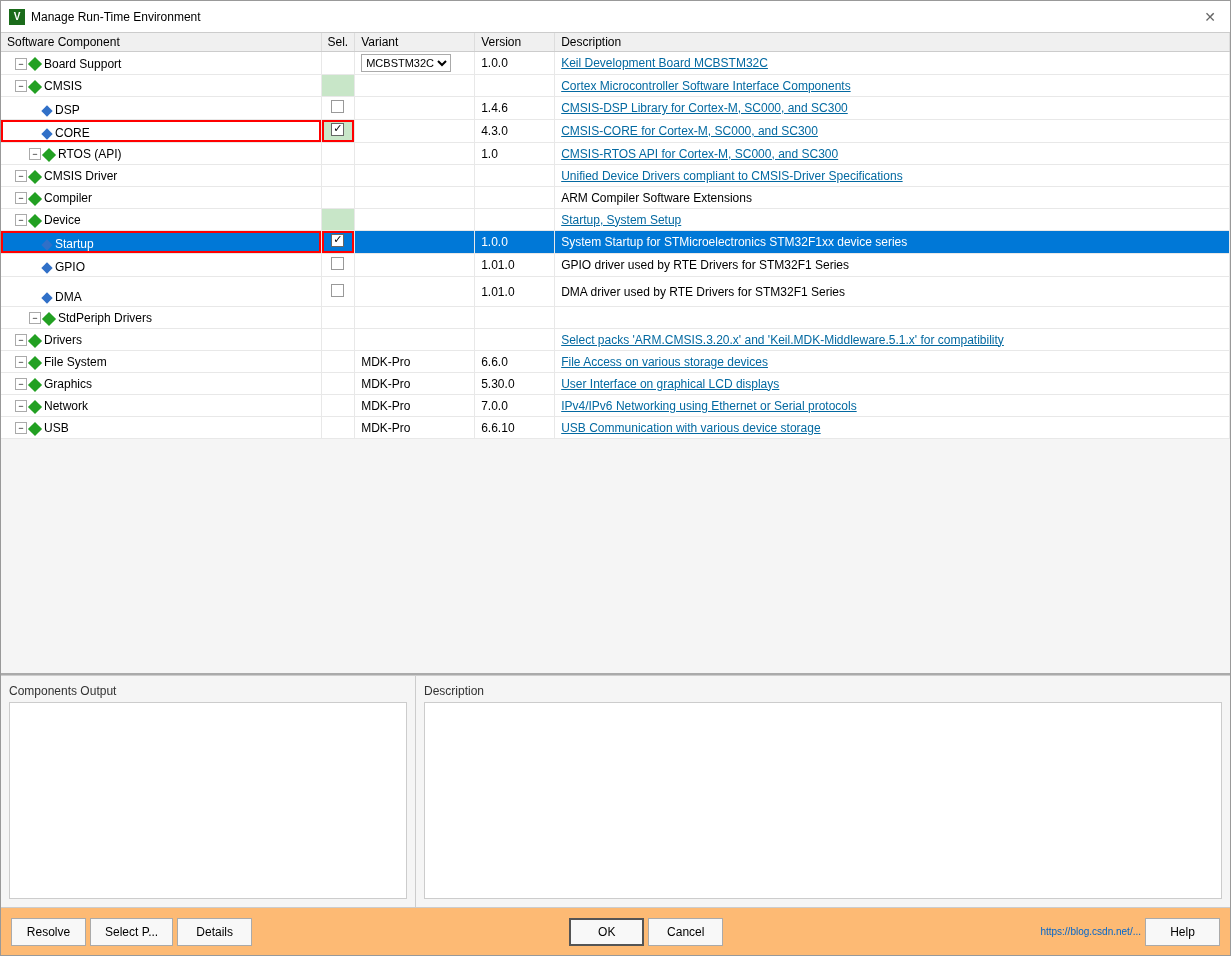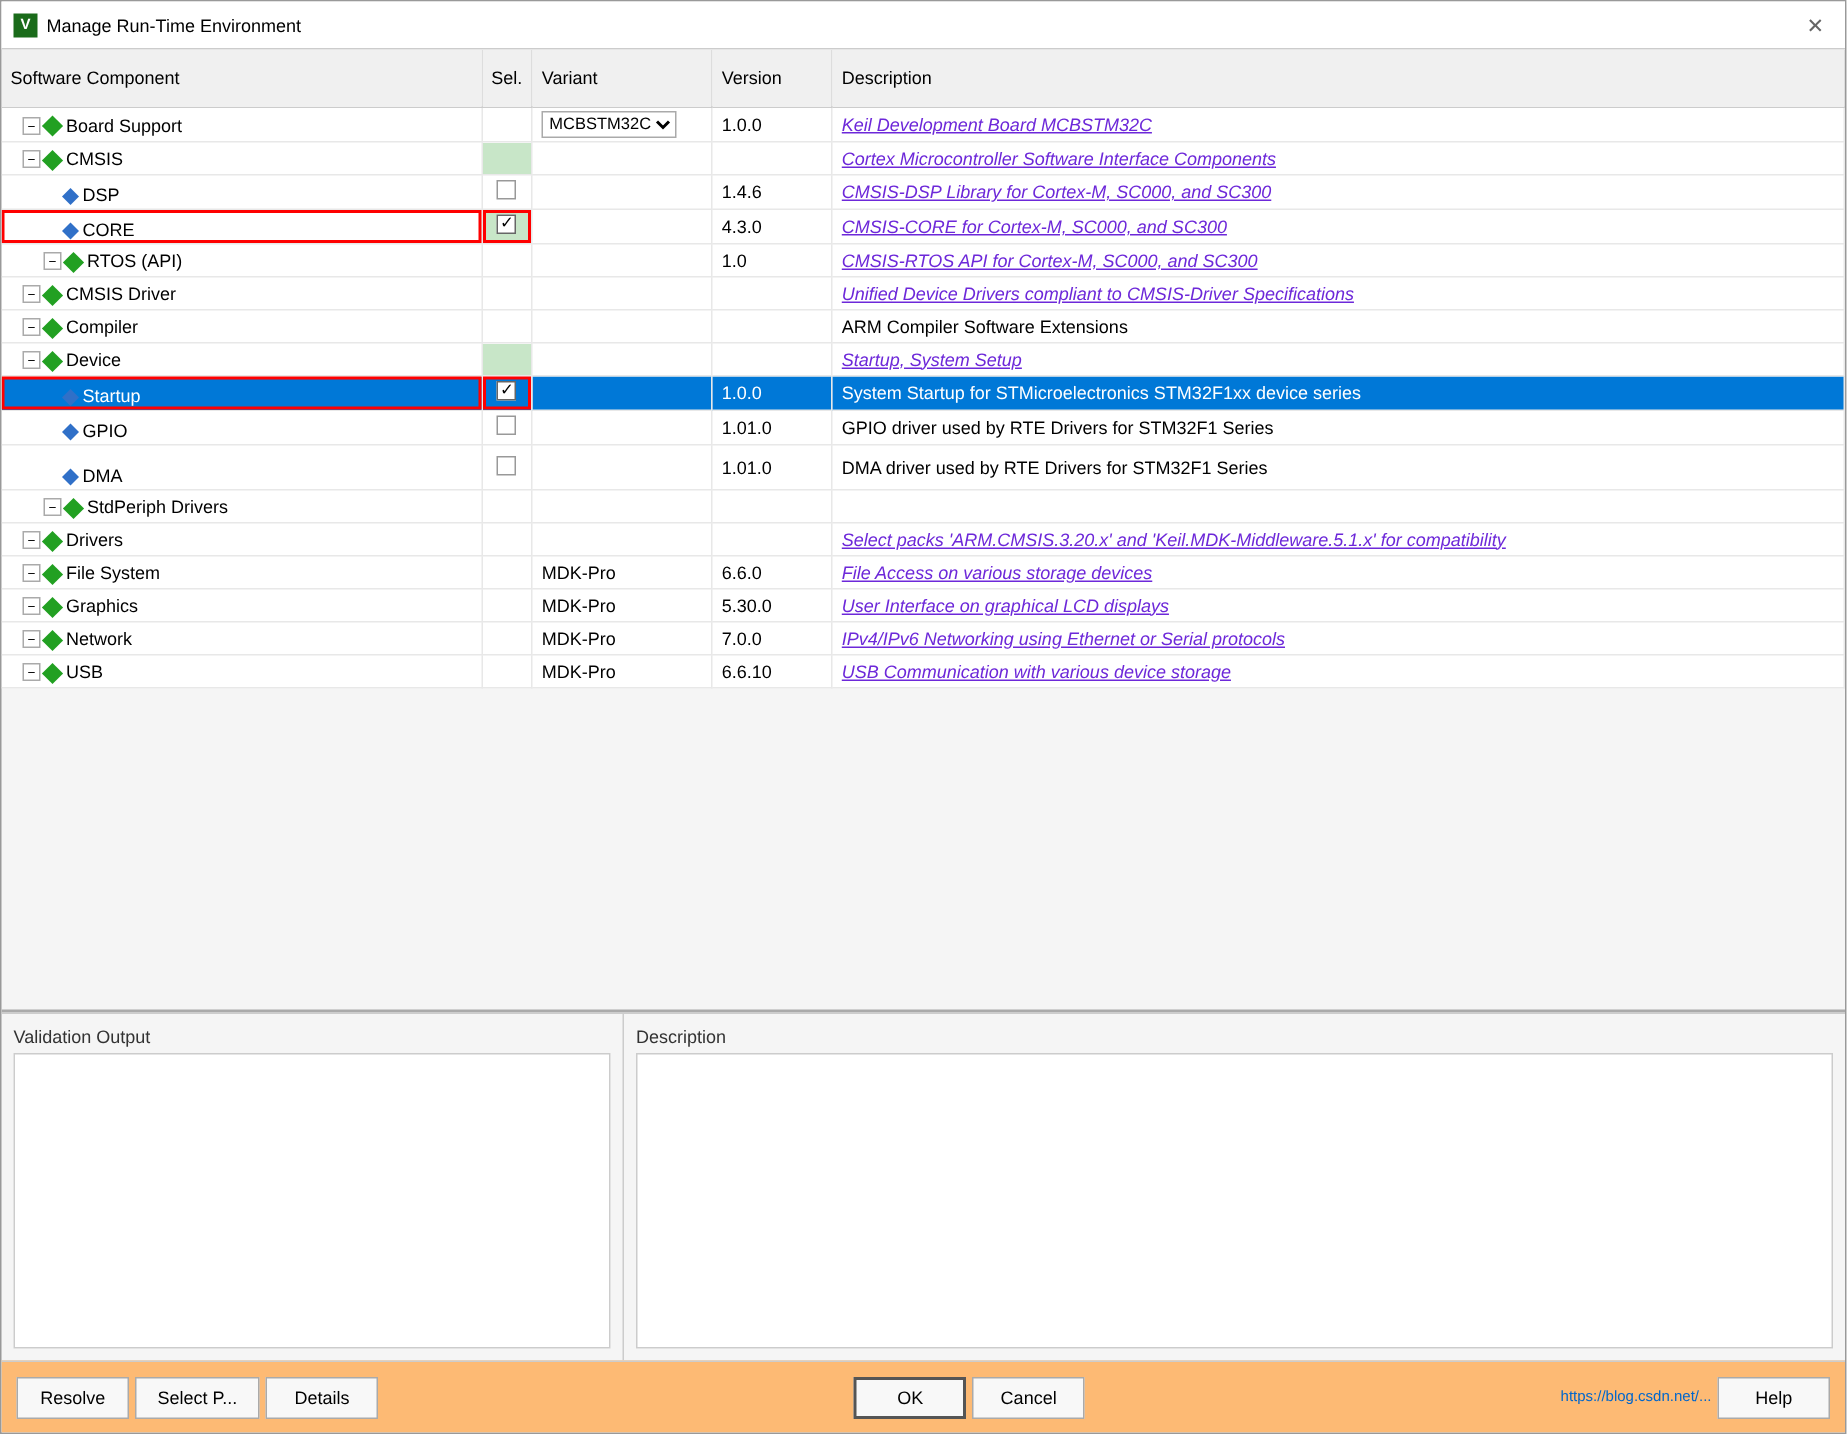--- a/index.html
+++ b/index.html
@@ -72,21 +72,21 @@
 
     .component-table {
       width: 100%;
       border-collapse: collapse;
       background: white;
     }
     .component-table th {
       background: #f0f0f0;
       border-bottom: 1px solid #ccc;
       border-right: 1px solid #ddd;
-      padding: 12px 6px;
+      padding: 2px 6px;
       text-align: left;
       font-weight: normal;
       position: sticky;
       top: 0;
       z-index: 2;
     }
     .component-table td {
       padding: 2px 6px;
       border-bottom: 1px solid #e8e8e8;
       border-right: 1px solid #e8e8e8;
@@ -129,24 +129,23 @@
       width: 8px;
       height: 8px;
       background: #3070c8;
       transform: rotate(45deg);
       margin-right: 4px;
       vertical-align: middle;
       flex-shrink: 0;
     }
 
     .link-text {
-      color: #6d28d9;
+      color: #0369a1;
       text-decoration: underline;
       cursor: pointer;
-      font-style: italic;
     }
 
     .checkbox-cell {
       text-align: center;
     }
     .cb-checked {
       display: inline-block;
       width: 13px;
       height: 13px;
       border: 1px solid #666;
@@ -462,21 +461,21 @@
               <td>6.6.10</td>
               <td><span class="link-text">USB Communication with various device storage</span></td>
             </tr>
           </tbody>
       </table>
     </div>
 
     <div class="bottom-section">
       <div class="validation-row">
         <div class="validation-left">
-          <div class="section-label">Validation Output</div>
+          <div class="section-label">Components Output</div>
           <div class="validation-content"></div>
         </div>
         <div class="validation-right">
           <div class="section-label">Description</div>
           <div class="validation-content"></div>
         </div>
       </div>
 
       <div class="button-bar">
         <div class="btn-group-left">

